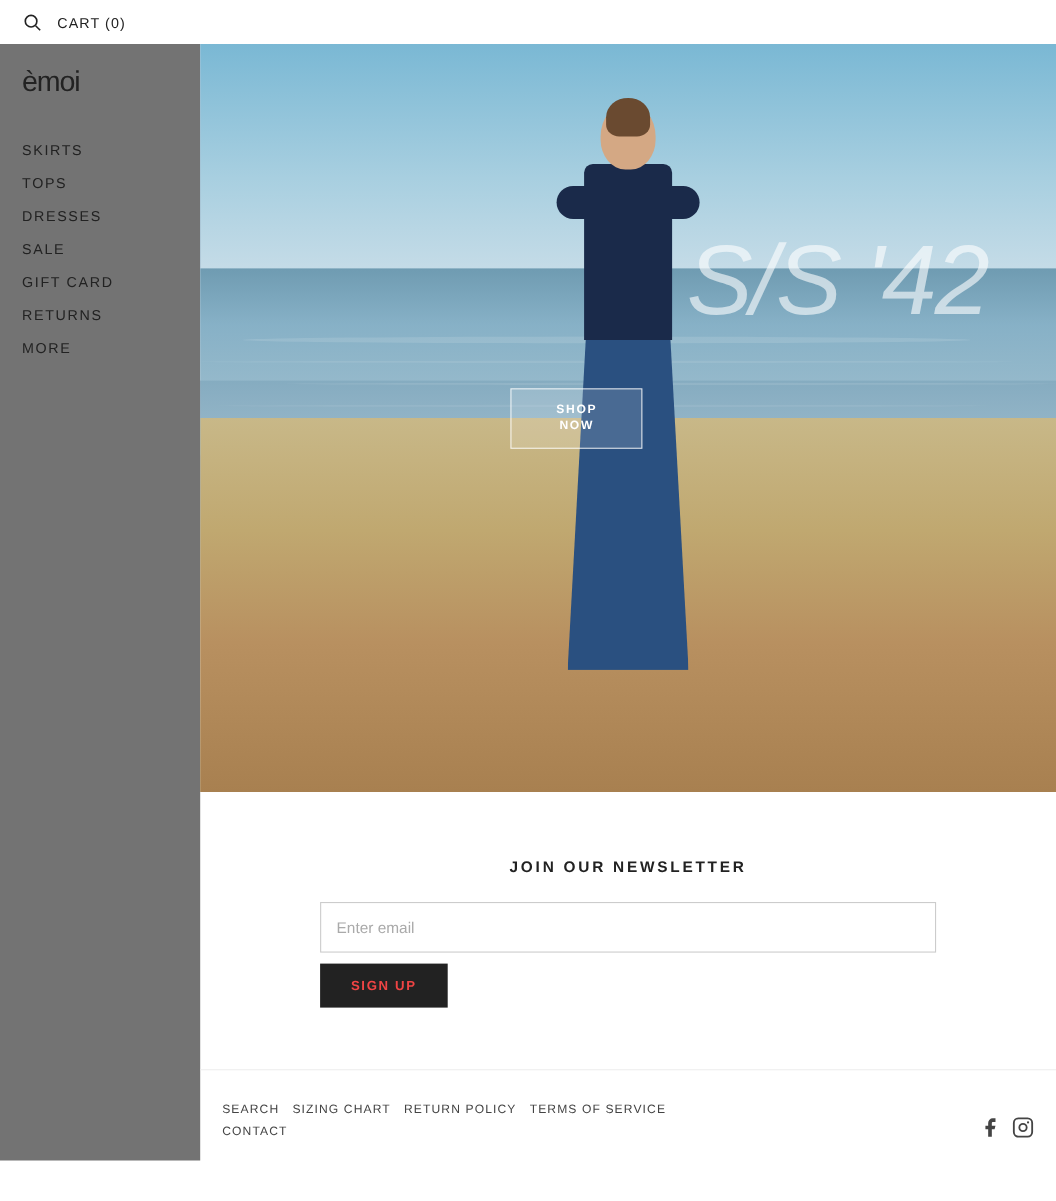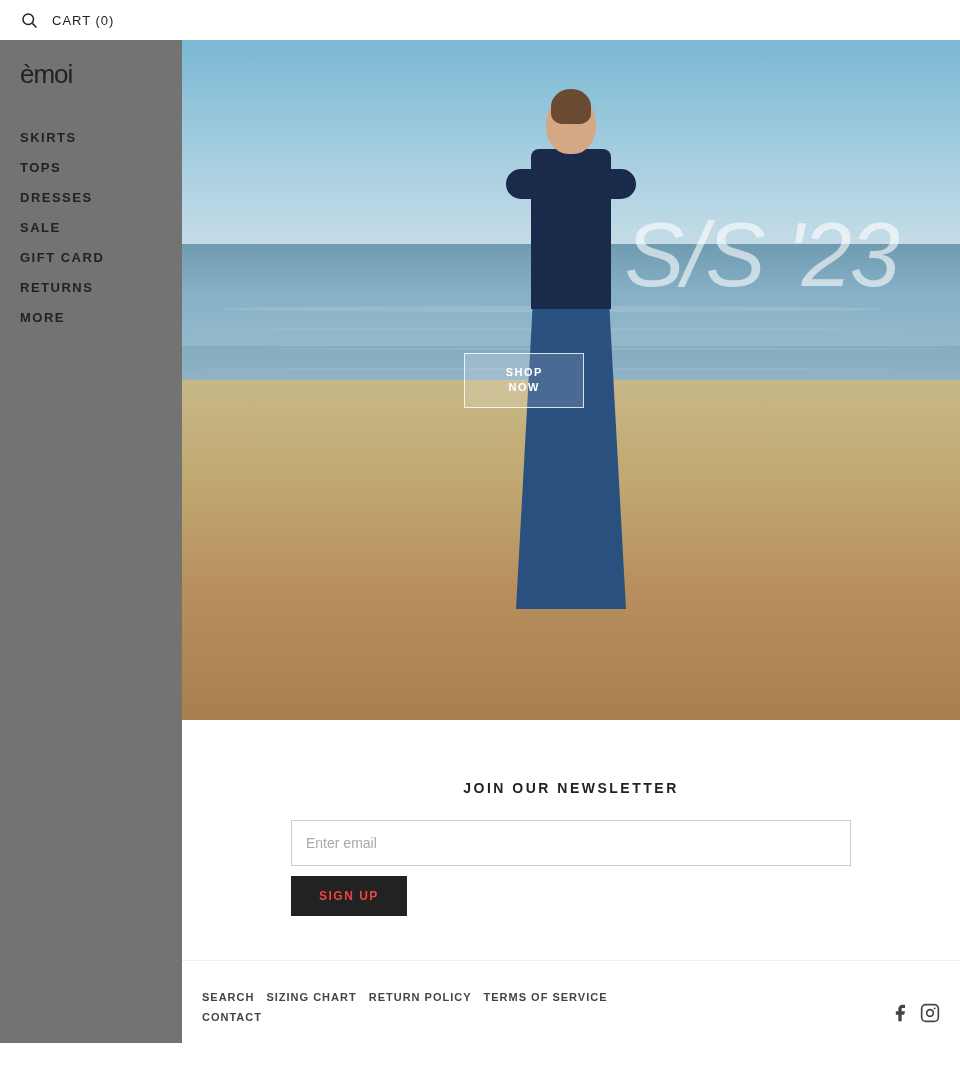--- a/index.html
+++ b/index.html
@@ -76,21 +76,21 @@
       list-style: none;
       display: flex;
       flex-direction: column;
       gap: 12px;
     }
     .nav-menu li a {
       text-decoration: none;
       color: #222;
       font-size: 13px;
       letter-spacing: 1.5px;
-      font-weight: 700;
+      font-weight: 400;
       text-transform: uppercase;
       cursor: pointer;
     }
 
     
     .main-content {
       flex: 1;
     }
 
     
@@ -280,22 +280,21 @@
       text-align: left;
     }
     .signup-btn-wrap {
       text-align: left;
     }
 
     
     .footer {
       padding: 30px 20px 20px;
       border-top: 1px solid #eee;
-      margin-top: 4px;
-      font-weight: bold;
+      margin-top: 16px;
     }
     .footer-links {
       display: flex;
       flex-wrap: wrap;
       gap: 6px 0;
       margin-bottom: 8px;
     }
     .footer-link {
       font-size: 11px;
       letter-spacing: 1px;
@@ -424,21 +423,21 @@
         </div>
 
         <div class="person-body">
           <div class="person-arms"></div>
         </div>
 
         <div class="person-skirt"></div>
       </div>
 
       <div class="hero-text">
-        <div class="hero-title">S/S '23</div>
+        <div class="hero-title">S/S '42</div>
       </div>
 
       <div class="shop-now-btn">
         <span>SHOP</span>
         <span>NOW</span>
       </div>
     </div>
 
     <div class="below-hero">
       <div class="newsletter-section">

